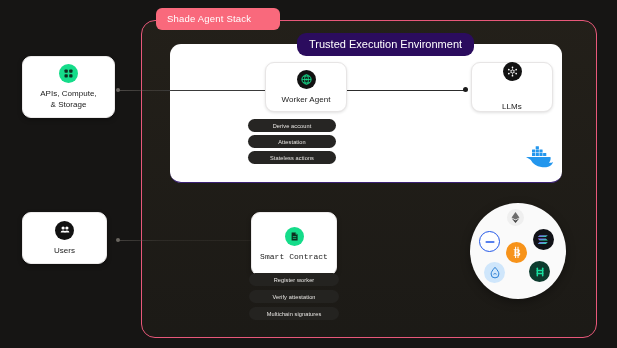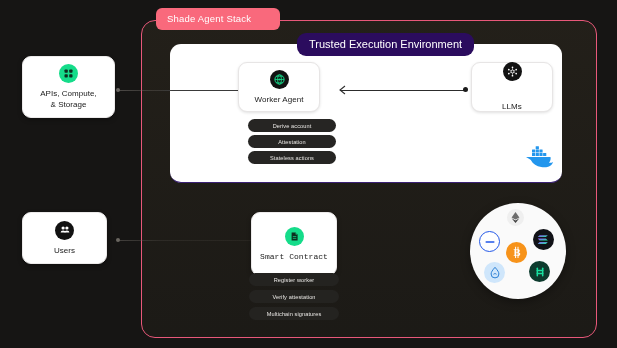--- a/index.html
+++ b/index.html
@@ -84,21 +84,21 @@
     display: flex;
     align-items: center;
     justify-content: center;
     flex: none;
   }
   .ic-green { background: #15dc8a; }
   .ic-dark  { background: #121212; }
 
   #card-apis       { left: 22px;  top: 56px;  width: 93px; height: 62px; }
   #card-users      { left: 22px;  top: 212px; width: 85px; height: 52px; }
-  #card-worker     { left: 238px; top: 62px;  width: 82px; height: 50px; border-color:#e7e5e5; box-shadow:0 1px 3px rgba(0,0,0,0.12);}
+  #card-worker     { left: 265px; top: 62px;  width: 82px; height: 50px; border-color:#e7e5e5; box-shadow:0 1px 3px rgba(0,0,0,0.12);}
   #card-llms       { left: 471px; top: 62px;  width: 82px; height: 50px; border-color:#e7e5e5; box-shadow:0 1px 3px rgba(0,0,0,0.12);gap:20px;}
   #card-contract   { left: 251px; top: 212px; width: 86px; height: 64px; font-family: Liberation Mono, monospace; }
 
   
   .pill {
     position: absolute;
     background: #262523;
     color: #e9e7e4;
     font-size: 5.6px;
     letter-spacing: 0.1px;

